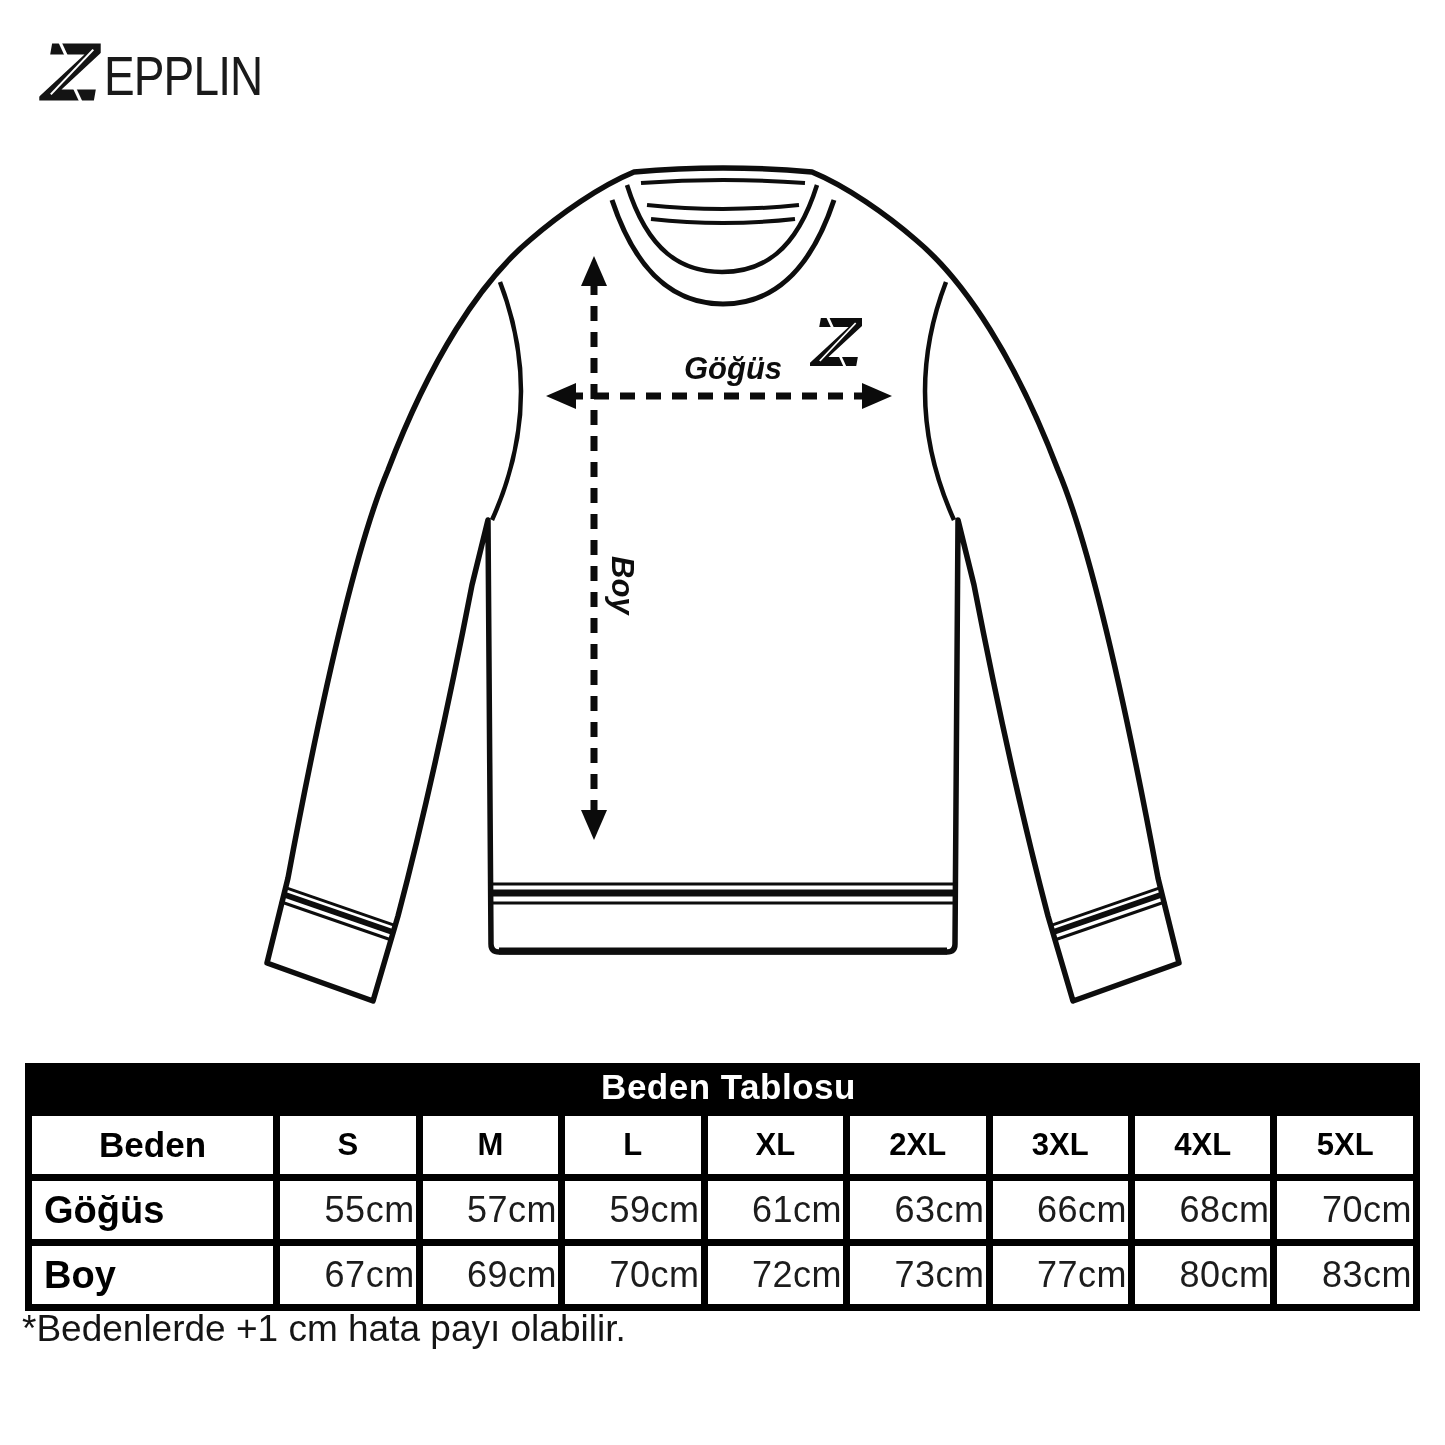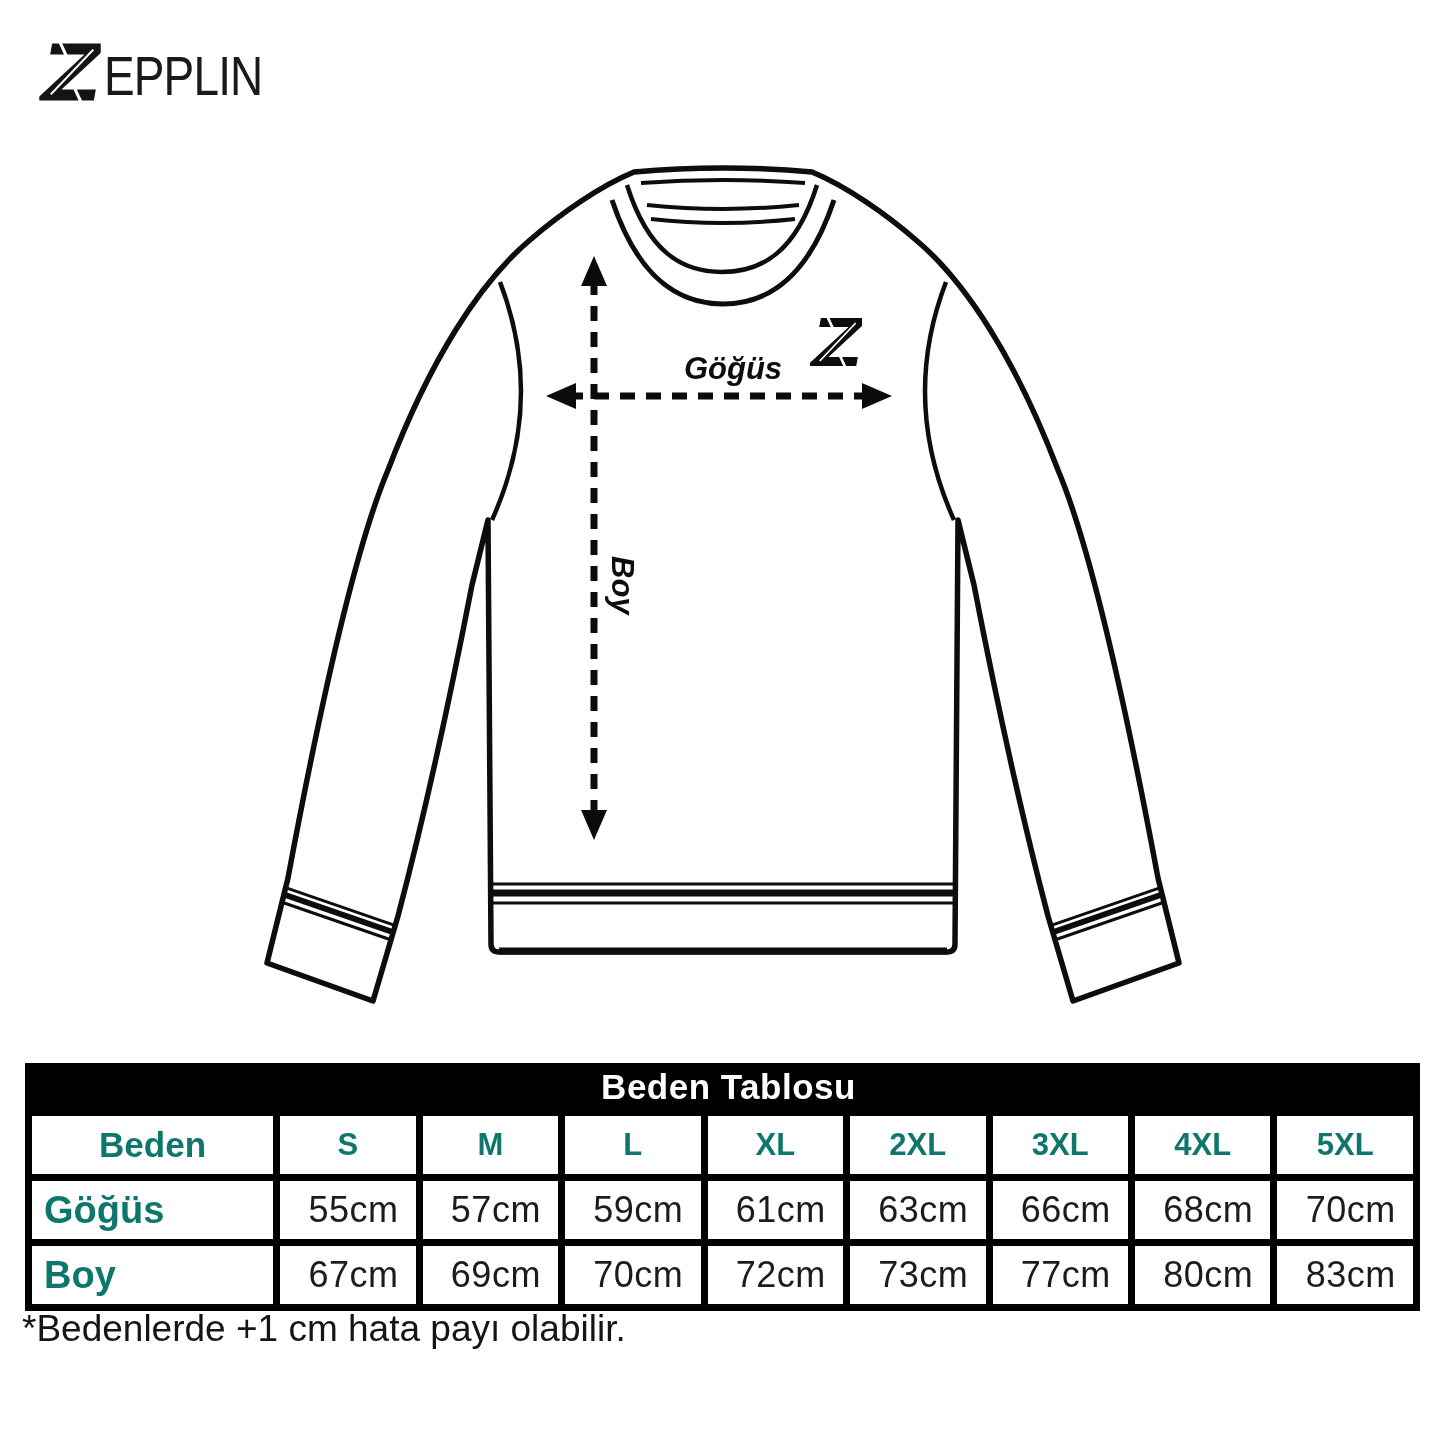--- a/index.html
+++ b/index.html
@@ -34,29 +34,29 @@
     position:absolute;left:25px;top:1063px;width:1395px;background:#000;
   }
   .size-table-title{
     height:46px;line-height:48px;text-align:center;color:#fff;
     font-size:35px;font-weight:700;letter-spacing:0.5px;margin-left:12px;
   }
   .size-table table{
     width:100%;border-collapse:separate;border-spacing:7px;table-layout:fixed;
   }
   .size-table th,.size-table td{
-    background:#fff;height:56px;color:#0f766e;overflow:hidden;white-space:nowrap;
+    background:#fff;height:56px;color:#000000;overflow:hidden;white-space:nowrap;
   }
   .size-table thead th{font-size:31px;font-weight:700;text-align:center;}
   .size-table thead th.corner{font-size:35px;}
   .size-table tbody th{
     font-size:38px;font-weight:700;text-align:left;padding-left:12px;
   }
   .size-table td{
-    font-size:36px;font-weight:400;text-align:center;padding-left:12px;
+    font-size:36px;font-weight:400;text-align:right;padding-left:12px;
     color:#1c1c1c;letter-spacing:0.5px;margin-left:30px;
   }
   .footnote{
     position:absolute;left:22px;top:1308px;font-size:37px;font-weight:400;color:#151515;text-align:right;
   }
 </style>
 </head>
 <body>
 
 <div class="page">

